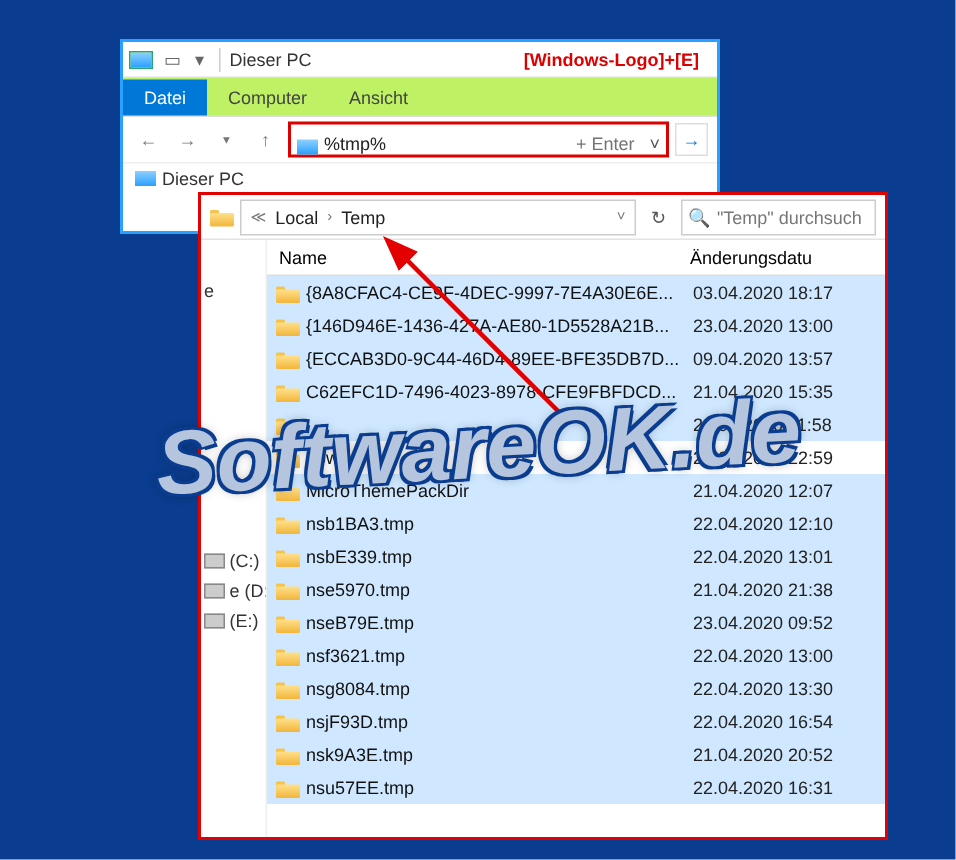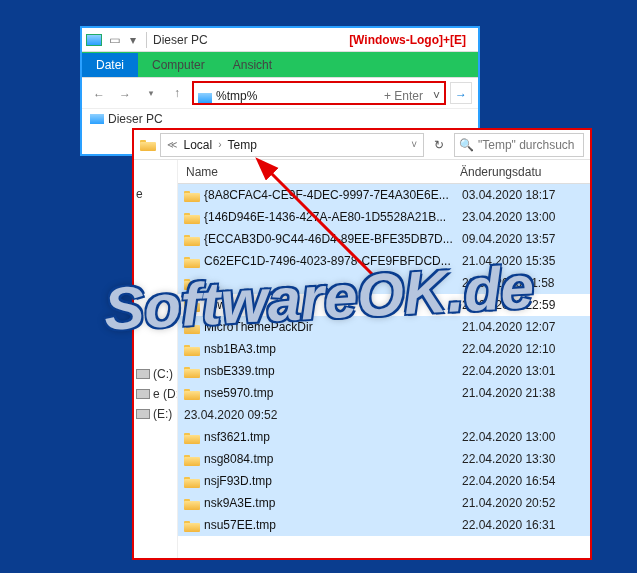--- a/index.html
+++ b/index.html
@@ -35,21 +35,21 @@
   margin-right: 2px;
 }
 .qat { display:flex; gap:4px; align-items:center; margin-left:4px; }
 .qat-btn { width:14px; height:14px; display:flex; align-items:center; justify-content:center; color:#666; }
 .titlebar .sep { width:1px; height:16px; background:#ccc; margin:0 6px; }
 .titlebar .title { color:#333; font-size:12px; }
 .titlebar .hint { margin-left:auto; color:#d00; font-weight:bold; font-size:12px; margin-right:8px; }
 .tabs {
   display:flex; height:26px; align-items:flex-end;
   border-bottom:1px solid #ddd;
-  background:#22c55e;
+  background:#bef264;
 }
 .tab {
   padding:5px 14px; font-size:12px; color:#444;
 }
 .tab.active { background:#0078d7; color:#fff; }
 .navrow {
   display:flex; align-items:center; height:30px; padding:0 6px; gap:4px;
 }
 .nav-arrow { width:22px; height:22px; display:flex; align-items:center; justify-content:center; color:#777; }
 .addr {
@@ -84,21 +84,21 @@
 .search { height:24px; border:1px solid #ccc; display:flex; align-items:center; padding:0 4px; color:#777; gap:4px; width:130px; }
 .body2 { display:flex; height:calc(100% - 30px); }
 .sidebar2 {
   width:44px; border-right:1px solid #eee; padding:4px 2px; color:#333; font-size:12px;
   overflow:hidden;
 }
 .sidebar2 .sb-item { height:20px; display:flex; align-items:center; white-space:nowrap; }
 .sidebar2 .drive-icon { width:14px; height:10px; background:#ccc; border:1px solid #888; margin-right:3px; display:inline-block; flex-shrink:0; }
 .filepane { flex:1; overflow:hidden; }
 .colhdr {
-  display:flex; height:24px; align-items:center; border-bottom:1px solid #ddd; color:#404040; font-size:12px;
+  display:flex; height:24px; align-items:center; border-bottom:1px solid #ddd; color:#000000; font-size:12px;
 }
 .colhdr .h-name { flex:1; padding-left:8px; }
 .colhdr .h-date { width:130px; }
 .row {
   display:flex; align-items:center; height:22px; padding-left:6px;
 }
 .row.sel { background:#cfe8ff; }
 .row .fname { flex:1; display:flex; align-items:center; gap:4px; min-width:0; }
 .row .fname-text { white-space:nowrap; overflow:hidden; text-overflow:ellipsis; color:#111; font-size:12px; }
 .row .date { width:128px; color:#222; font-size:12px; }
@@ -272,20 +272,24 @@
             <div class="date">22.04.2020 13:01</div>
           </div>
           <div class="row sel">
             <div class="fname">
               <div class="folder-icon"></div>
               <div class="fname-text">nse5970.tmp</div>
             </div>
             <div class="date">21.04.2020 21:38</div>
           </div>
           <div class="row sel">
+            <div class="fname">
+              <div class="folder-icon"></div>
+              <div class="fname-text">nseB79E.tmp</div>
+            </div>
             <div class="date">23.04.2020 09:52</div>
           </div>
           <div class="row sel">
             <div class="fname">
               <div class="folder-icon"></div>
               <div class="fname-text">nsf3621.tmp</div>
             </div>
             <div class="date">22.04.2020 13:00</div>
           </div>
           <div class="row sel">

